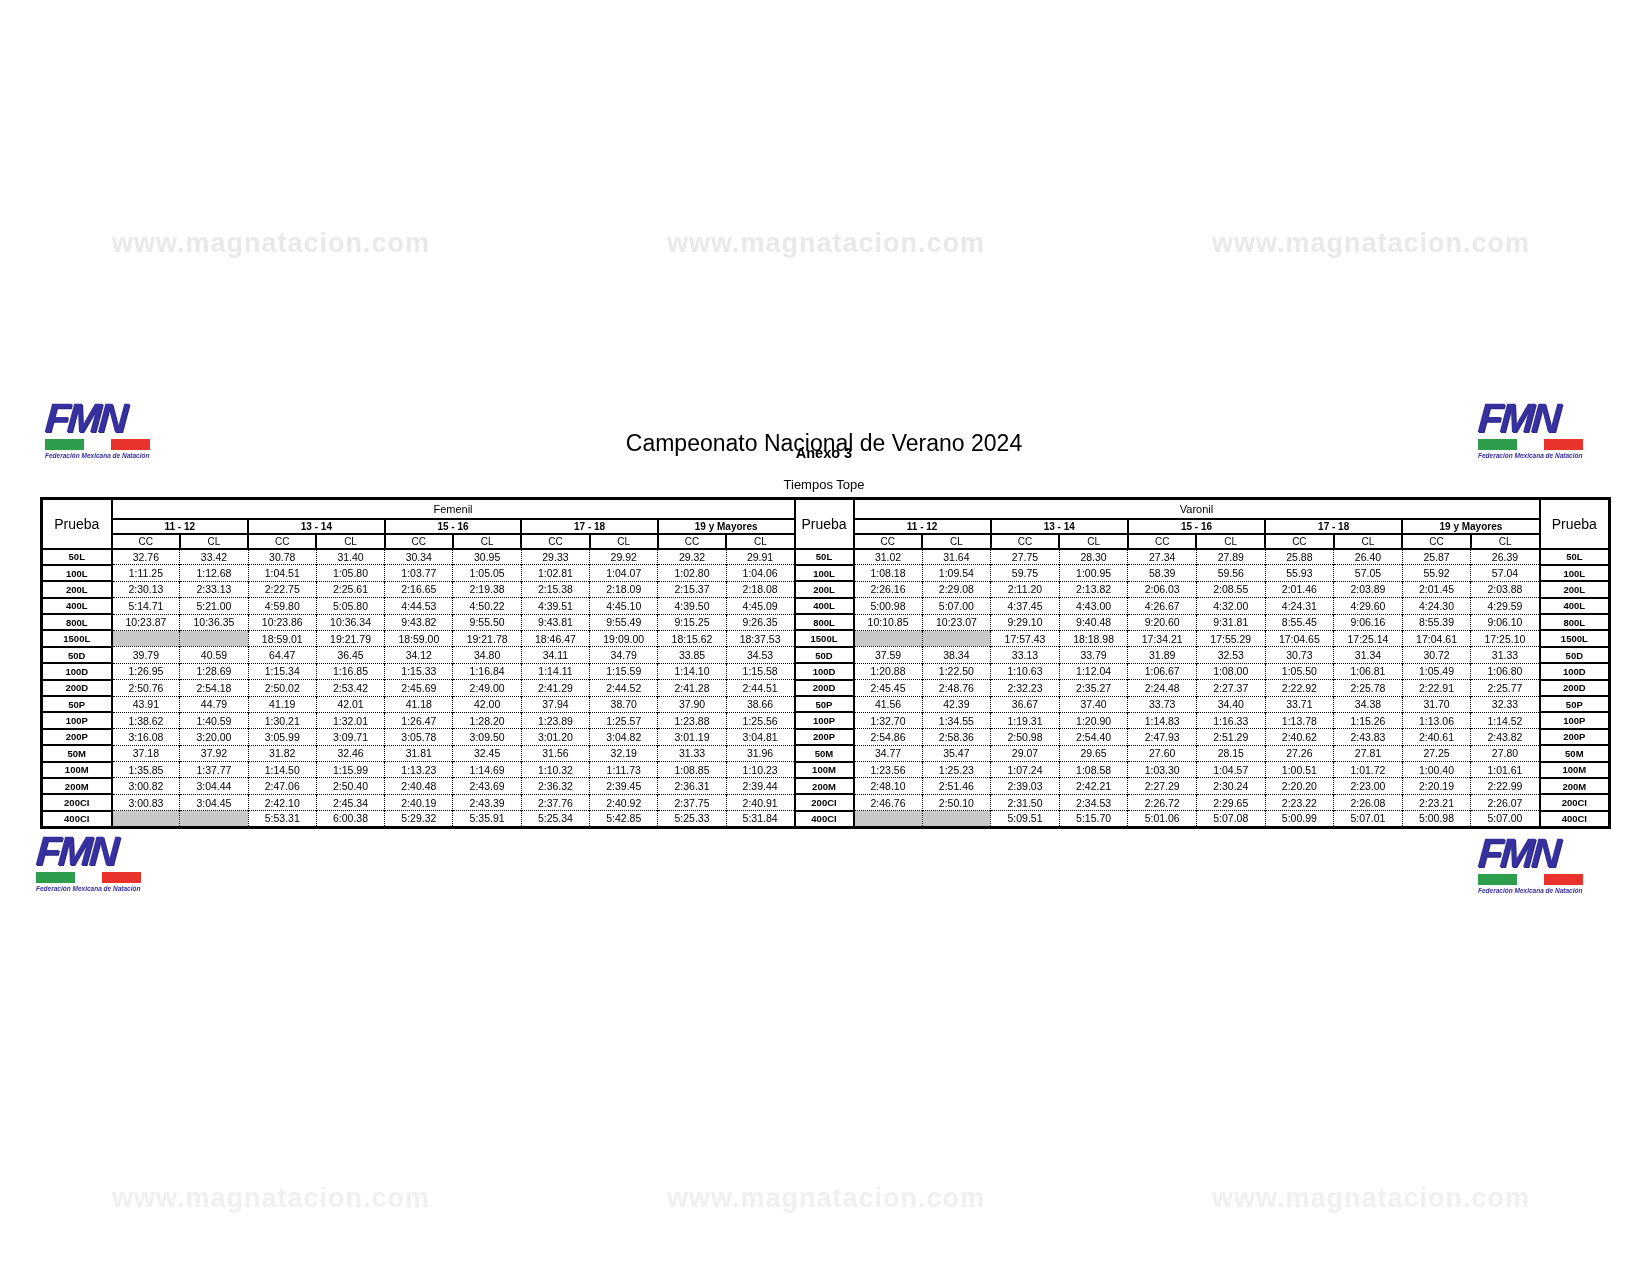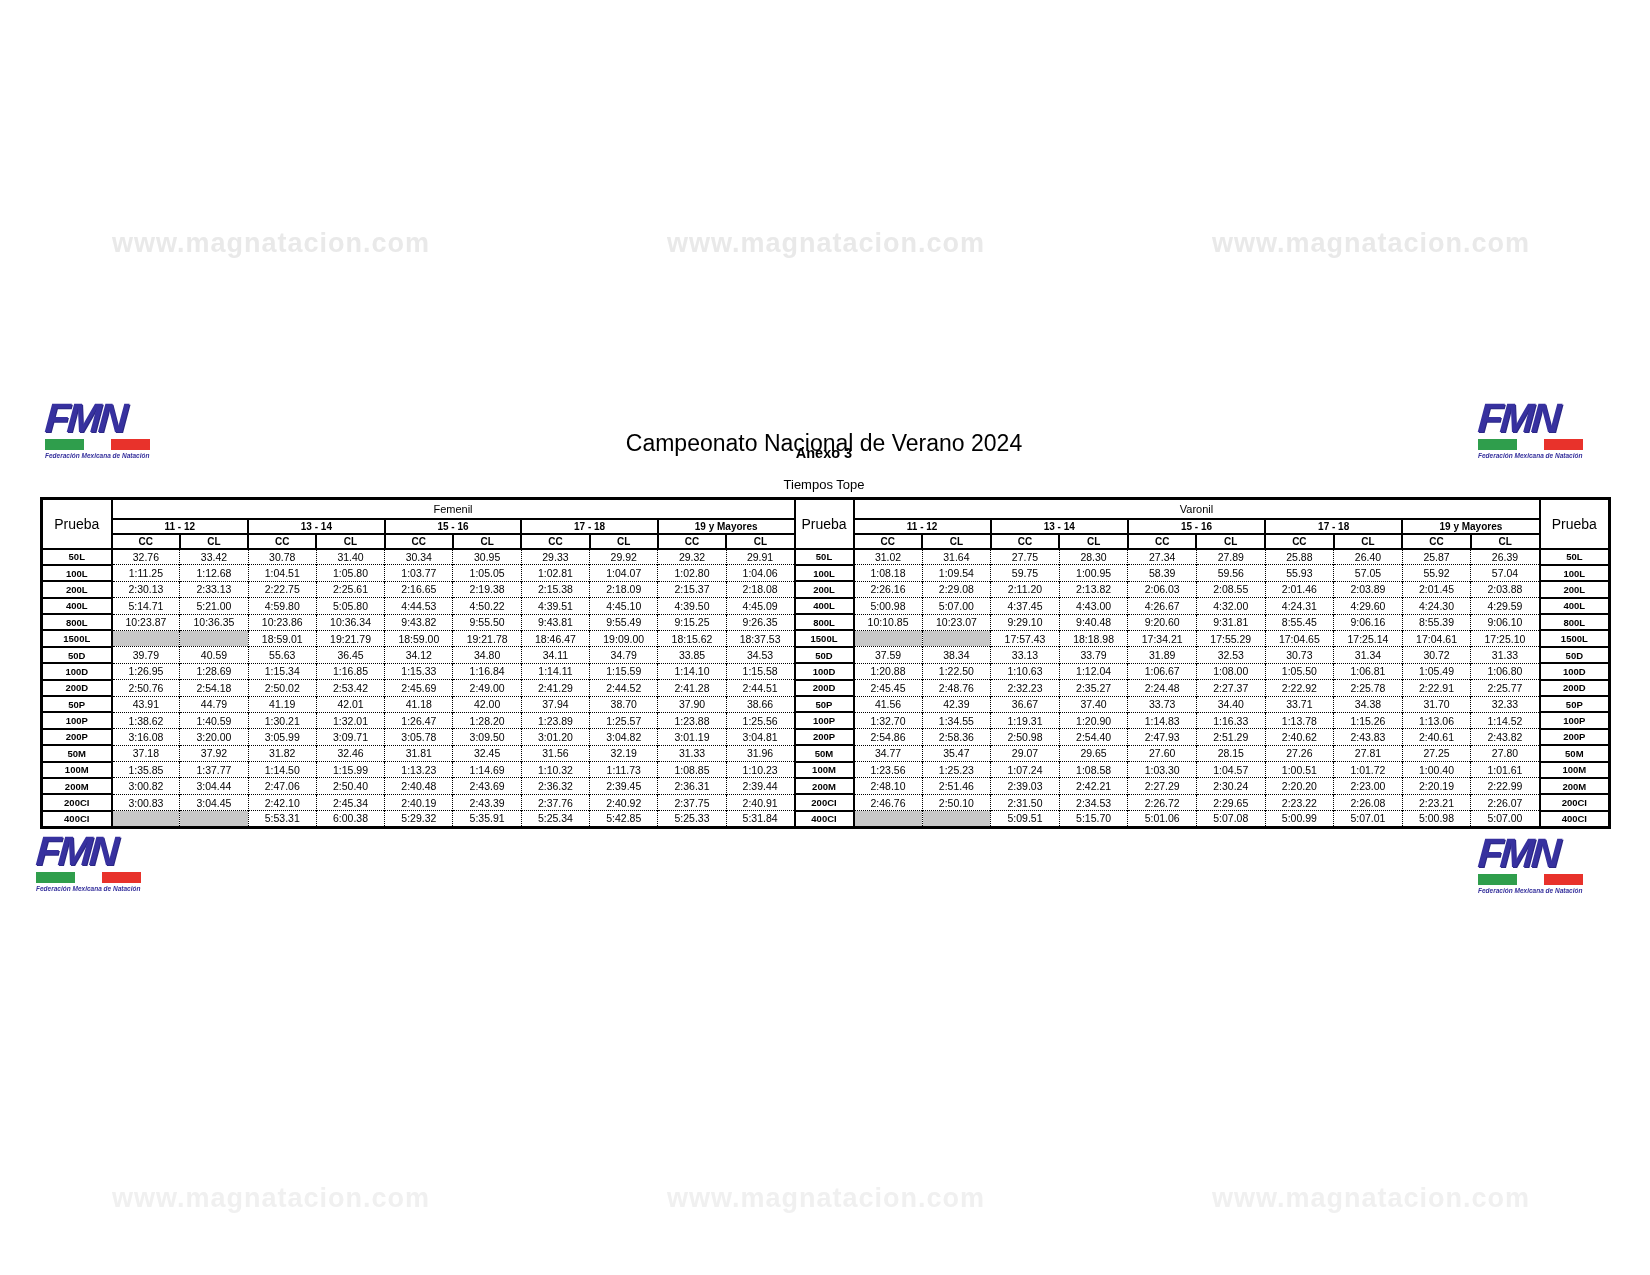--- a/index.html
+++ b/index.html
@@ -41,21 +41,21 @@
   
   table.times { position:absolute; left:40px; top:497px; width:1568px;
                 border-collapse:collapse; table-layout:fixed;
                 border:3px solid #000; }
   table.times th, table.times td { padding:0; text-align:center; vertical-align:middle;
                 overflow:hidden; white-space:nowrap; }
 
   thead th { border:2px solid #000; }
   thead th.section { font-weight:normal; font-size:11px; height:20px; }
   thead th.age     { font-weight:bold;   font-size:10px; height:15px;margin-left:26px; }
-  thead th.course  { font-weight:bold;   font-size:10px; height:15px; }
+  thead th.course  { font-weight:normal;   font-size:10px; height:15px; }
   thead th.prueba  { font-weight:normal; font-size:14px; }
 
   tbody th.event { border:2px solid #000; font-size:9.5px; font-weight:bold; }
   tbody td { border-left:1px dotted #000; border-top:1px dotted #000;
              font-size:10.5px; height:16.4px; }
   tbody td.empty { background:#c8c8c8; }
 </style>
 </head>
 <body>
 
@@ -310,21 +310,21 @@
         <td class="cc">17:04.65</td>
         <td class="cl">17:25.14</td>
         <td class="cc">17:04.61</td>
         <td class="cl">17:25.10</td>
         <th class="event">1500L</th>
       </tr>
       <tr>
         <th class="event">50D</th>
         <td class="cc">39.79</td>
         <td class="cl">40.59</td>
-        <td class="cc">55.63</td>
+        <td class="cc">64.47</td>
         <td class="cl">36.45</td>
         <td class="cc">34.12</td>
         <td class="cl">34.80</td>
         <td class="cc">34.11</td>
         <td class="cl">34.79</td>
         <td class="cc">33.85</td>
         <td class="cl">34.53</td>
         <th class="event">50D</th>
         <td class="cc">37.59</td>
         <td class="cl">38.34</td>

